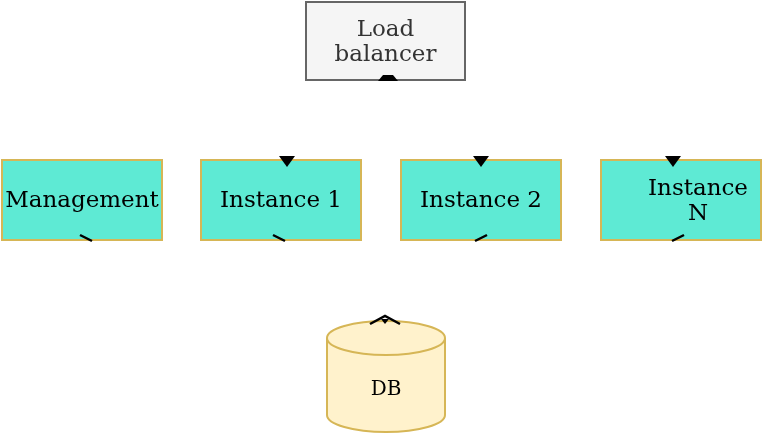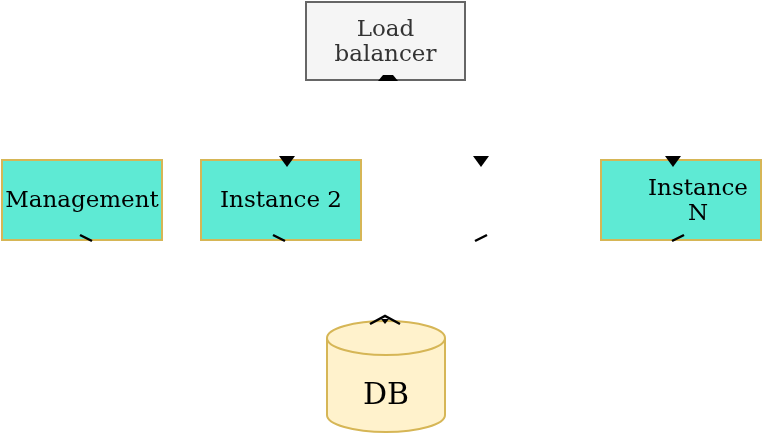--- a/index.html
+++ b/index.html
@@ -43,21 +43,21 @@
   #db-group {
     position: absolute;
     left: 324px; top: 318px;
     width: 124px; height: 118px;
   }
   #db-label {
     position: absolute;
     left: 0; top: 58px;
     width: 124px;
     text-align: center;
-    font-size: 30px;
+    font-size: 20px;
     color: #000000;
   }
   #marks-overlay {
     position: absolute;
     left: 0; top: 0;
     width: 762px; height: 442px;
     pointer-events: none;
     z-index: 5;
   }
 </style>
@@ -68,23 +68,26 @@
 
   <div id="node-load-balancer" class="node node-gray">
     <span>Load balancer</span>
   </div>
 
   <div id="node-management" class="node node-yellow">
     <span>Management</span>
   </div>
 
   <div id="node-instance-1" class="node node-yellow">
+    <span>Instance 1</span>
+  </div>
+
+  <div id="node-instance-2" class="node node-yellow">
     <span>Instance 2</span>
   </div>
-
 
   <div id="node-instance-n" class="node node-yellow">
     <span>Instance N</span>
   </div>
 
   <div id="db-group">
     <svg width="124" height="118" viewBox="0 0 124 118">
 
       <path d="M 3 20 L 3 97 A 59 17 0 0 0 121 97 L 121 20" fill="#fff2cc" stroke="#d6b656" stroke-width="2"></path>
 

